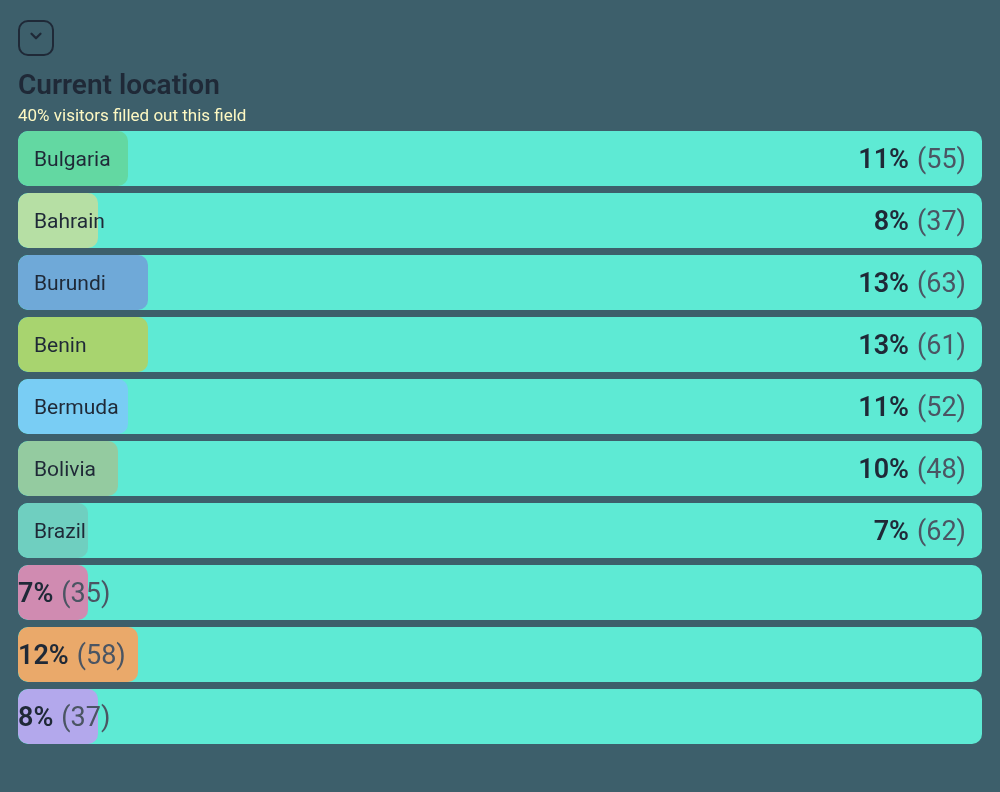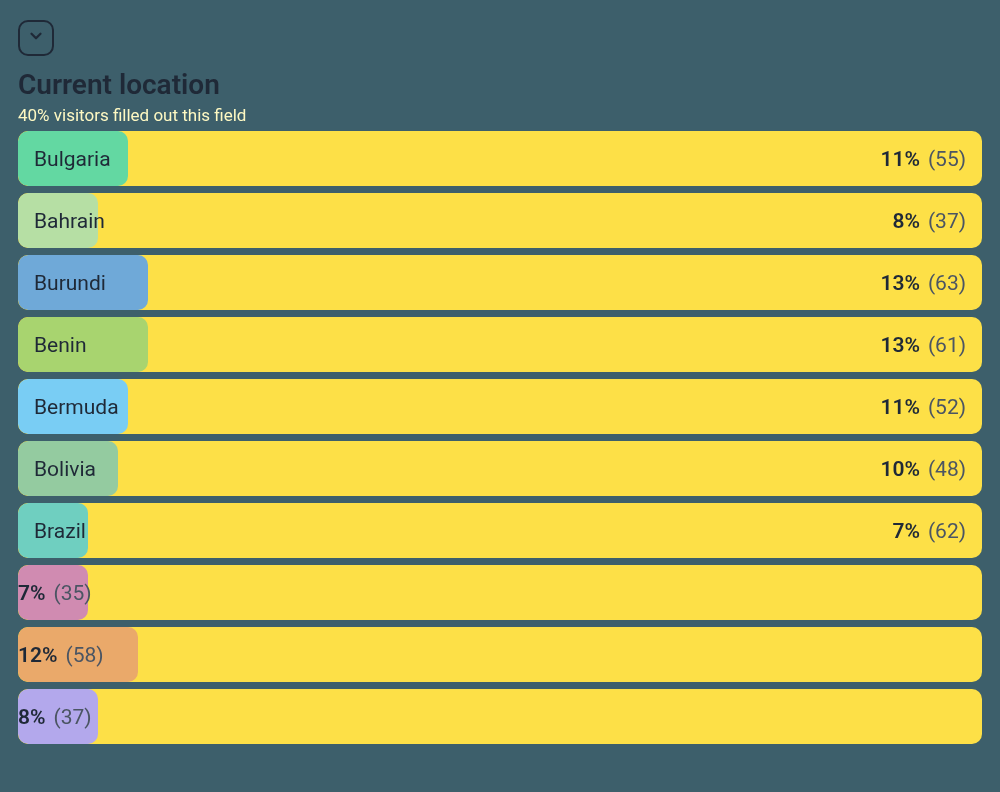--- a/index.html
+++ b/index.html
@@ -41,21 +41,21 @@
       margin-bottom: 6px;
     }
     .bars {
       display: flex;
       flex-direction: column;
       gap: 7px;
     }
     .bar-row {
       position: relative;
       height: 55px;
-      background: #fde047;
+      background: #5eead4;
       border-radius: 10px;
       overflow: hidden;
       display: flex;
       align-items: center;
     }
     .bar-fill {
       position: absolute;
       left: 0;
       top: 0;
       bottom: 0;
@@ -67,21 +67,21 @@
       padding-left: 16px;
       font-size: 21px;
       color: #1f2937;
       font-weight: 400;
       flex: 1;
     }
     .bar-stats {
       position: relative;
       z-index: 2;
       padding-right: 16px;
-      font-size: 21px;
+      font-size: 27px;
       display: flex;
       align-items: flex-end;
       gap: 8px;
     }
     .bar-pct {
       color: #1f2937;
       font-weight: 600;
     }
     .bar-count {
       color: #4b5563;

